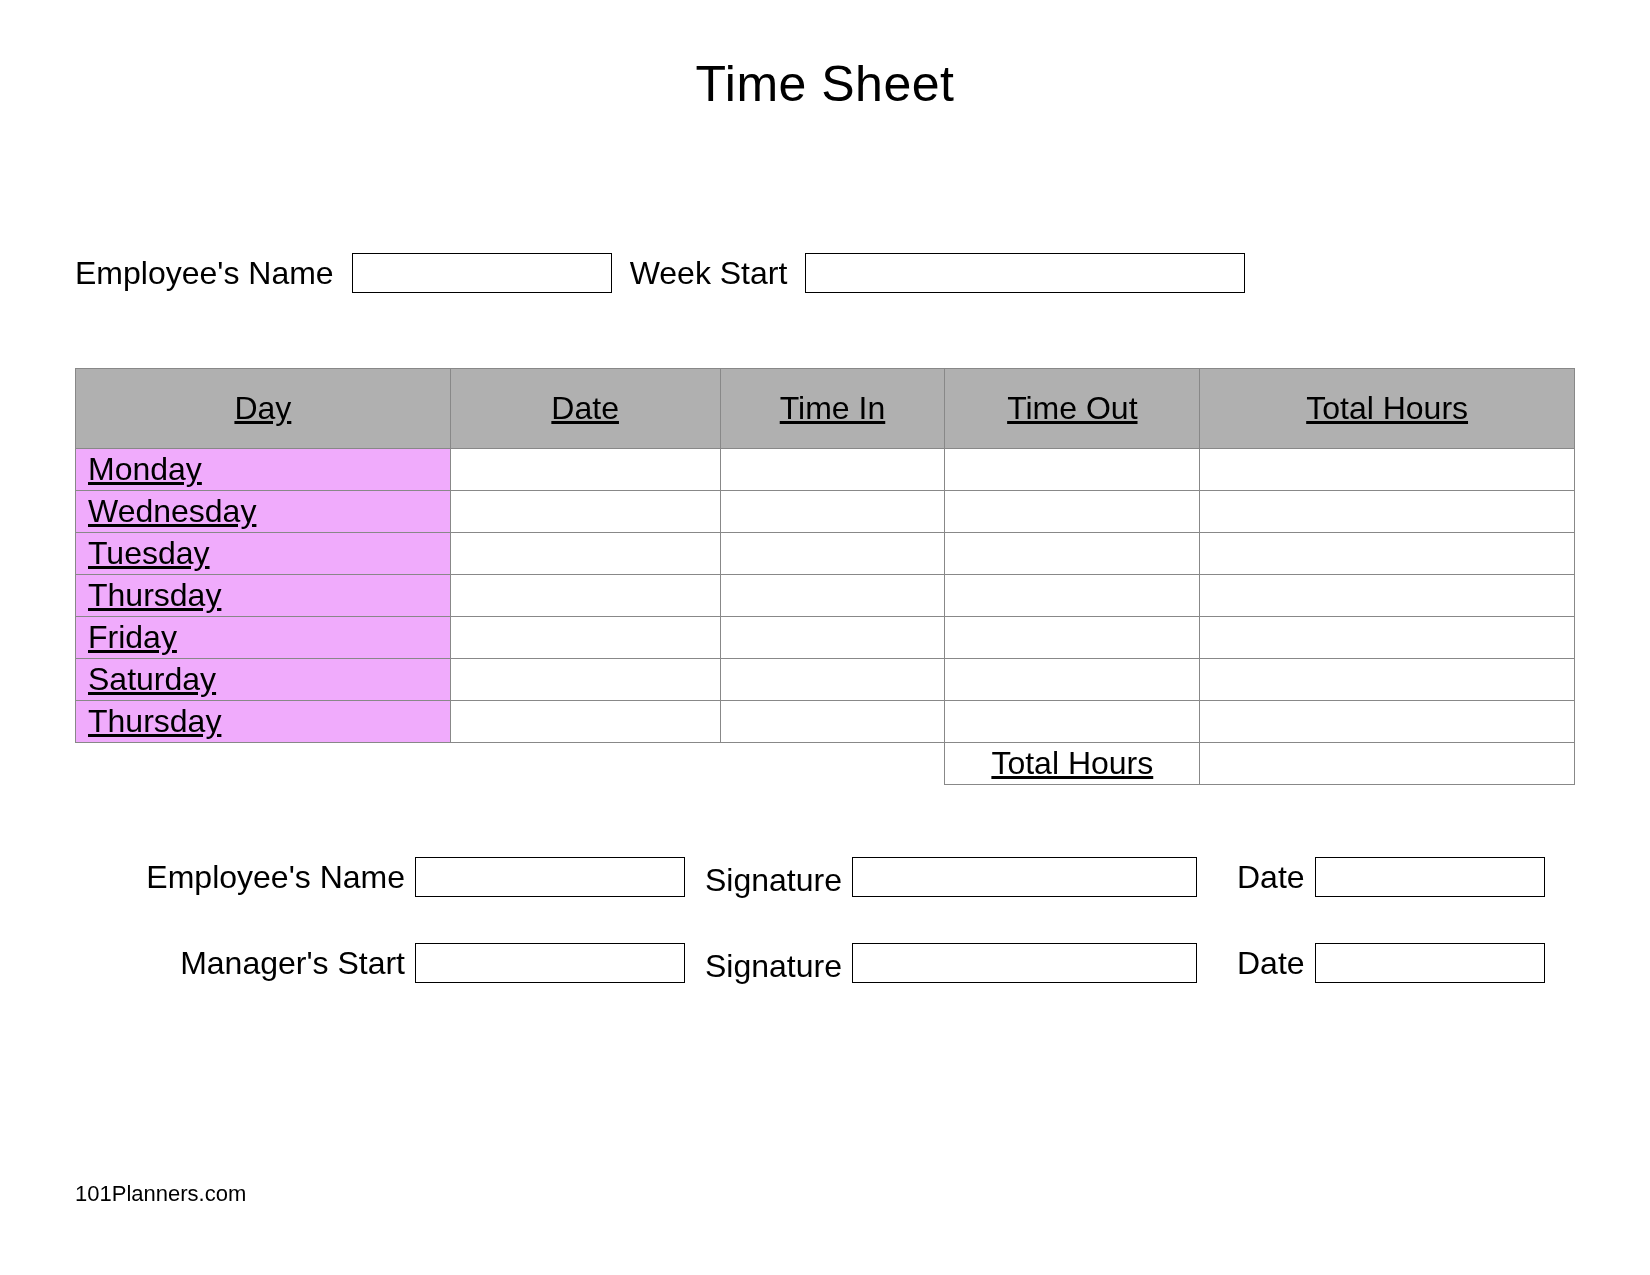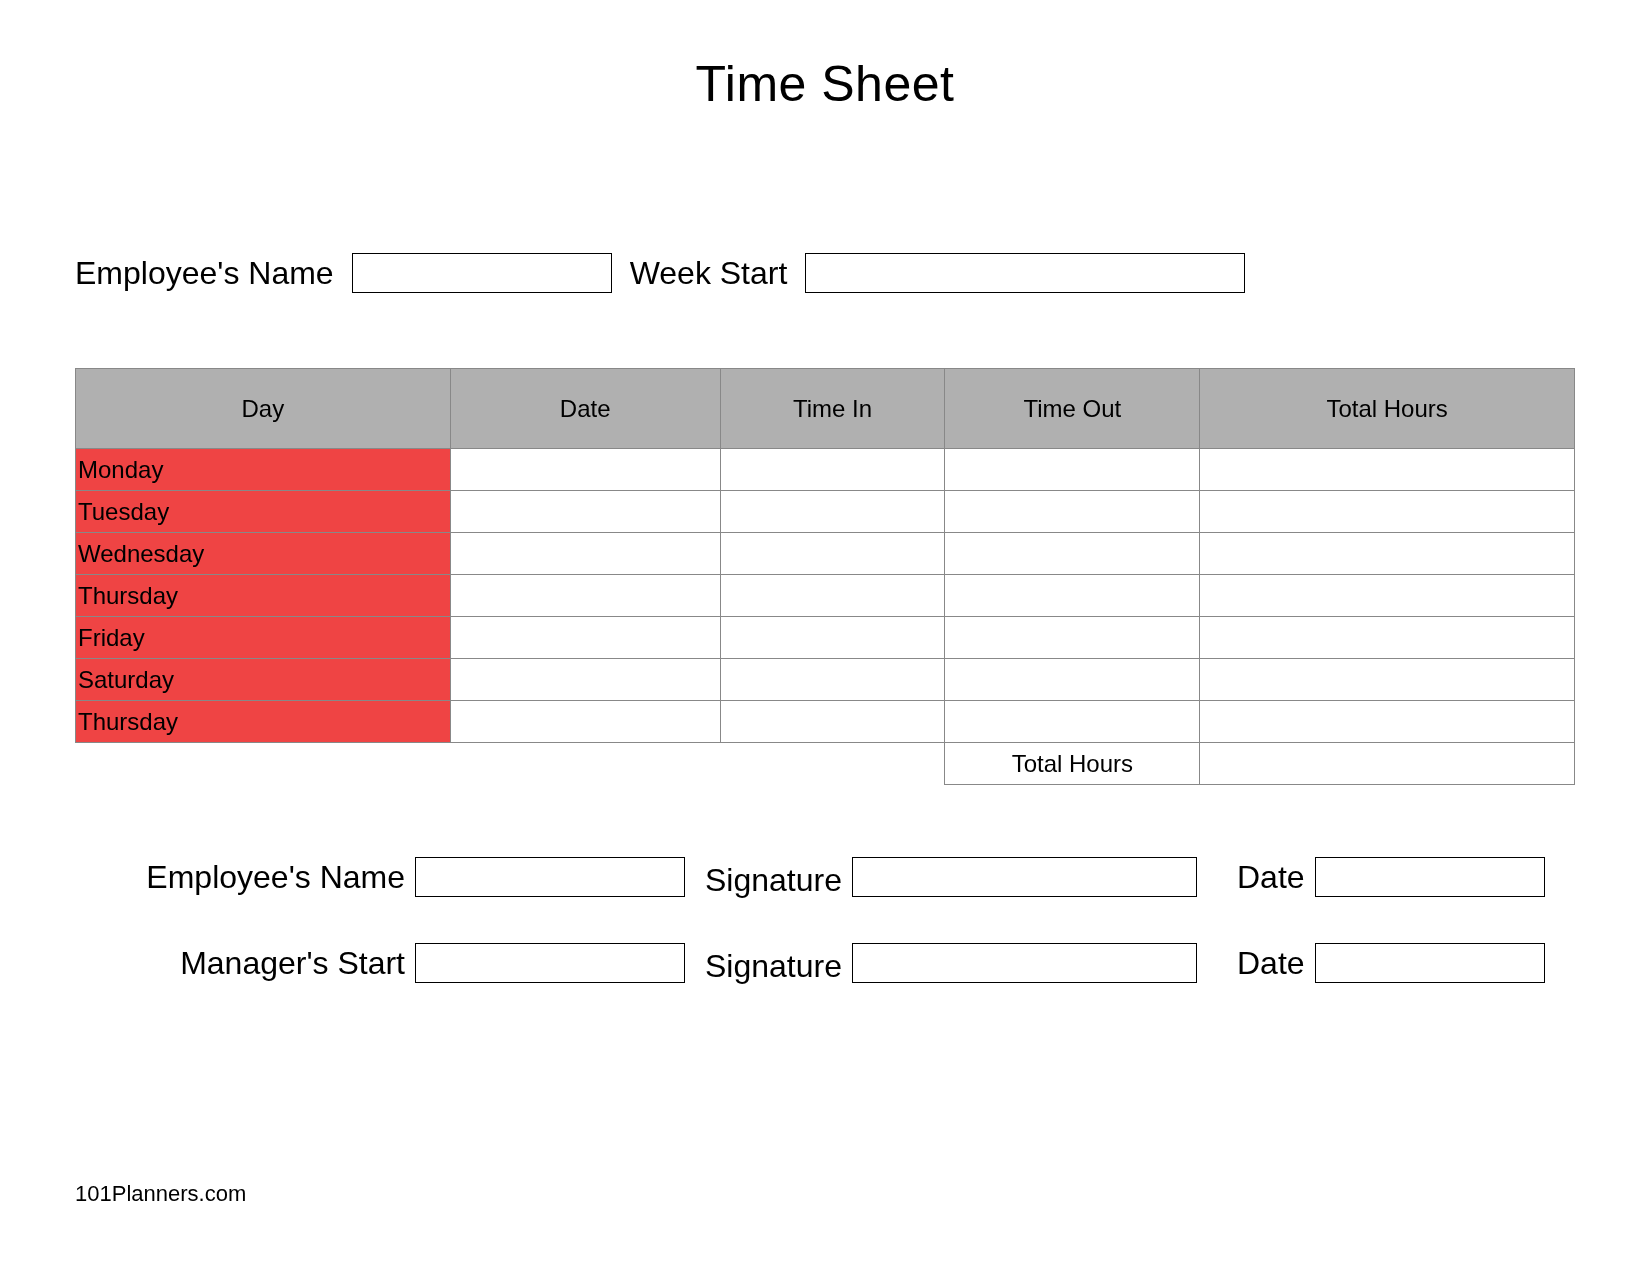--- a/index.html
+++ b/index.html
@@ -47,38 +47,39 @@
 
   table.timesheet {
     margin-top: 75px;
     border-collapse: collapse;
     width: 100%;
     table-layout: fixed;
   }
   table.timesheet th,
   table.timesheet td {
     border: 1.5px solid #888;
-    font-size: 24px;
+    font-size: 32px;
     font-weight: 400;
-    padding: 0 2px;
+    padding: 0 12px;
     text-align: left;
     vertical-align: middle;
+    text-decoration: underline;
   }
   table.timesheet th {
     background: #b0b0b0;
     height: 80px;
     text-align: center;
     font-weight: 400;
   }
   table.timesheet td {
     height: 42px;
     background: #fff;
   }
   table.timesheet td.day-col {
-    background: #ef4444;
+    background: #f0abfc;
   }
   table.timesheet td.total-label {
     text-align: center;
     background: #fff;
   }
   table.timesheet td.no-border {
     border: none;
     background: transparent;
   }
   
@@ -151,28 +152,28 @@
     </thead>
     <tbody id="ts-body">
         <tr>
           <td class="day-col">Monday</td>
           <td></td>
           <td></td>
           <td></td>
           <td></td>
         </tr>
         <tr>
+          <td class="day-col">Wednesday</td>
+          <td></td>
+          <td></td>
+          <td></td>
+          <td></td>
+        </tr>
+        <tr>
           <td class="day-col">Tuesday</td>
-          <td></td>
-          <td></td>
-          <td></td>
-          <td></td>
-        </tr>
-        <tr>
-          <td class="day-col">Wednesday</td>
           <td></td>
           <td></td>
           <td></td>
           <td></td>
         </tr>
         <tr>
           <td class="day-col">Thursday</td>
           <td></td>
           <td></td>
           <td></td>

